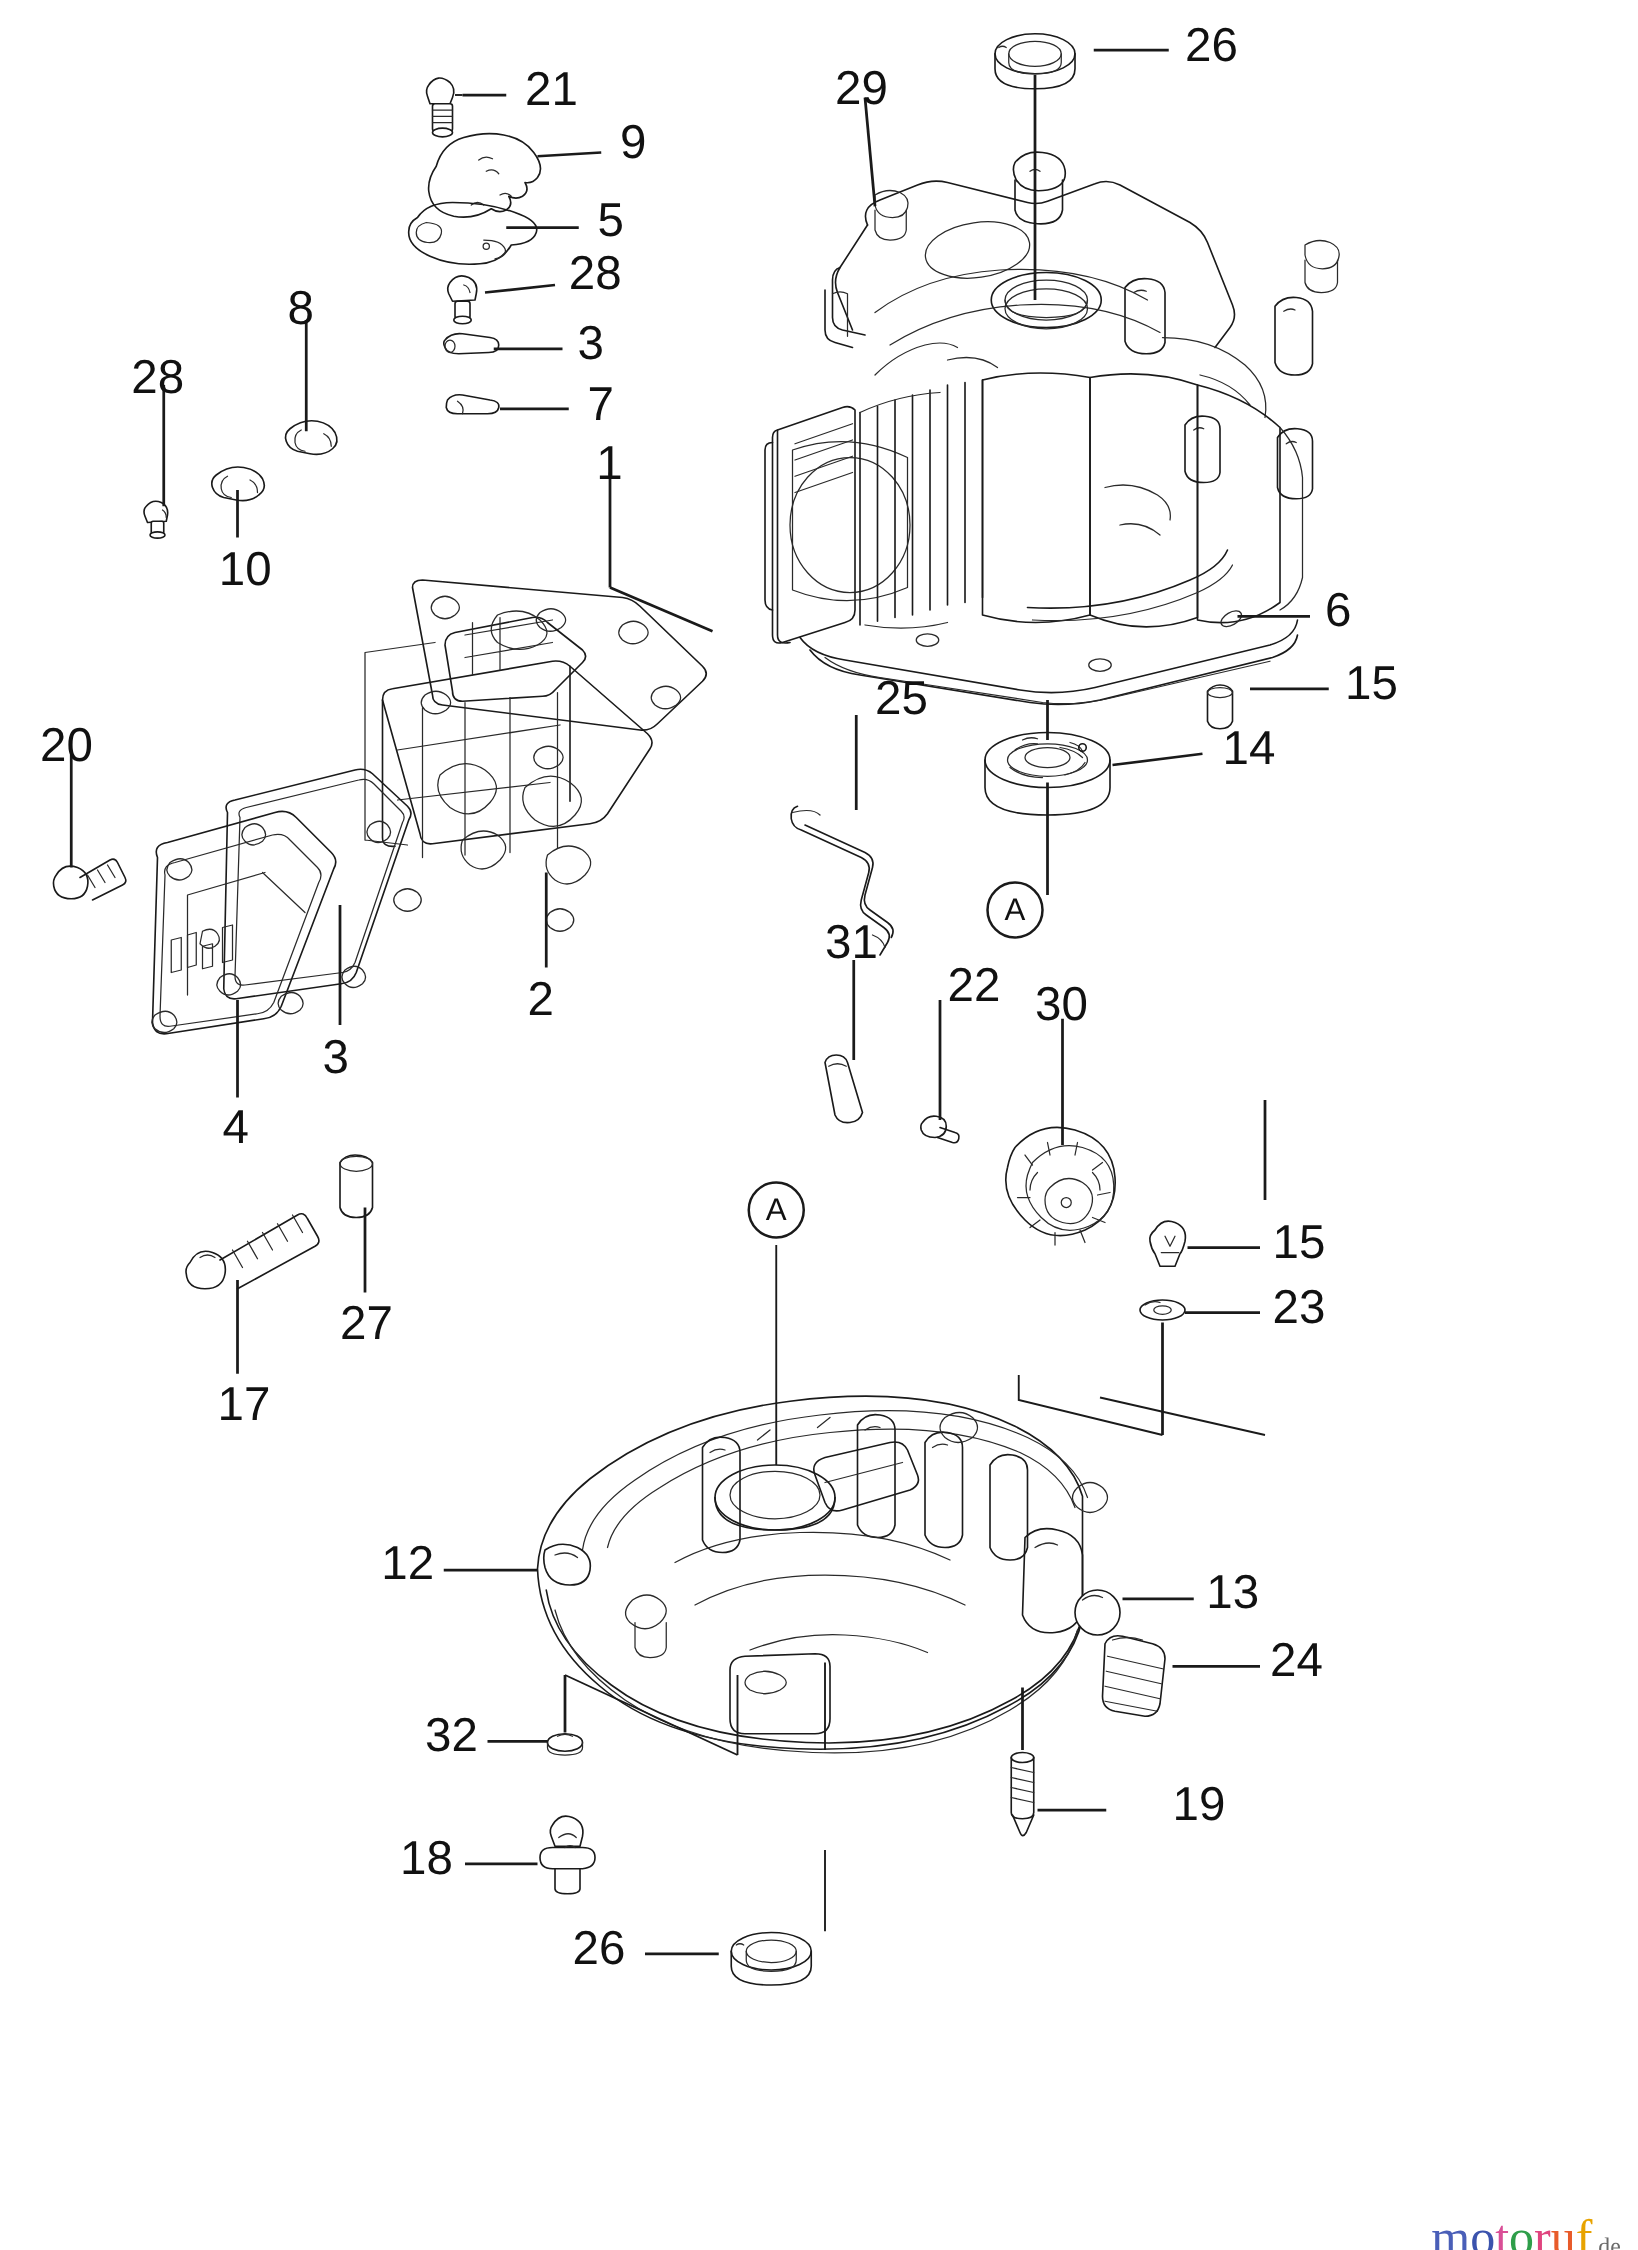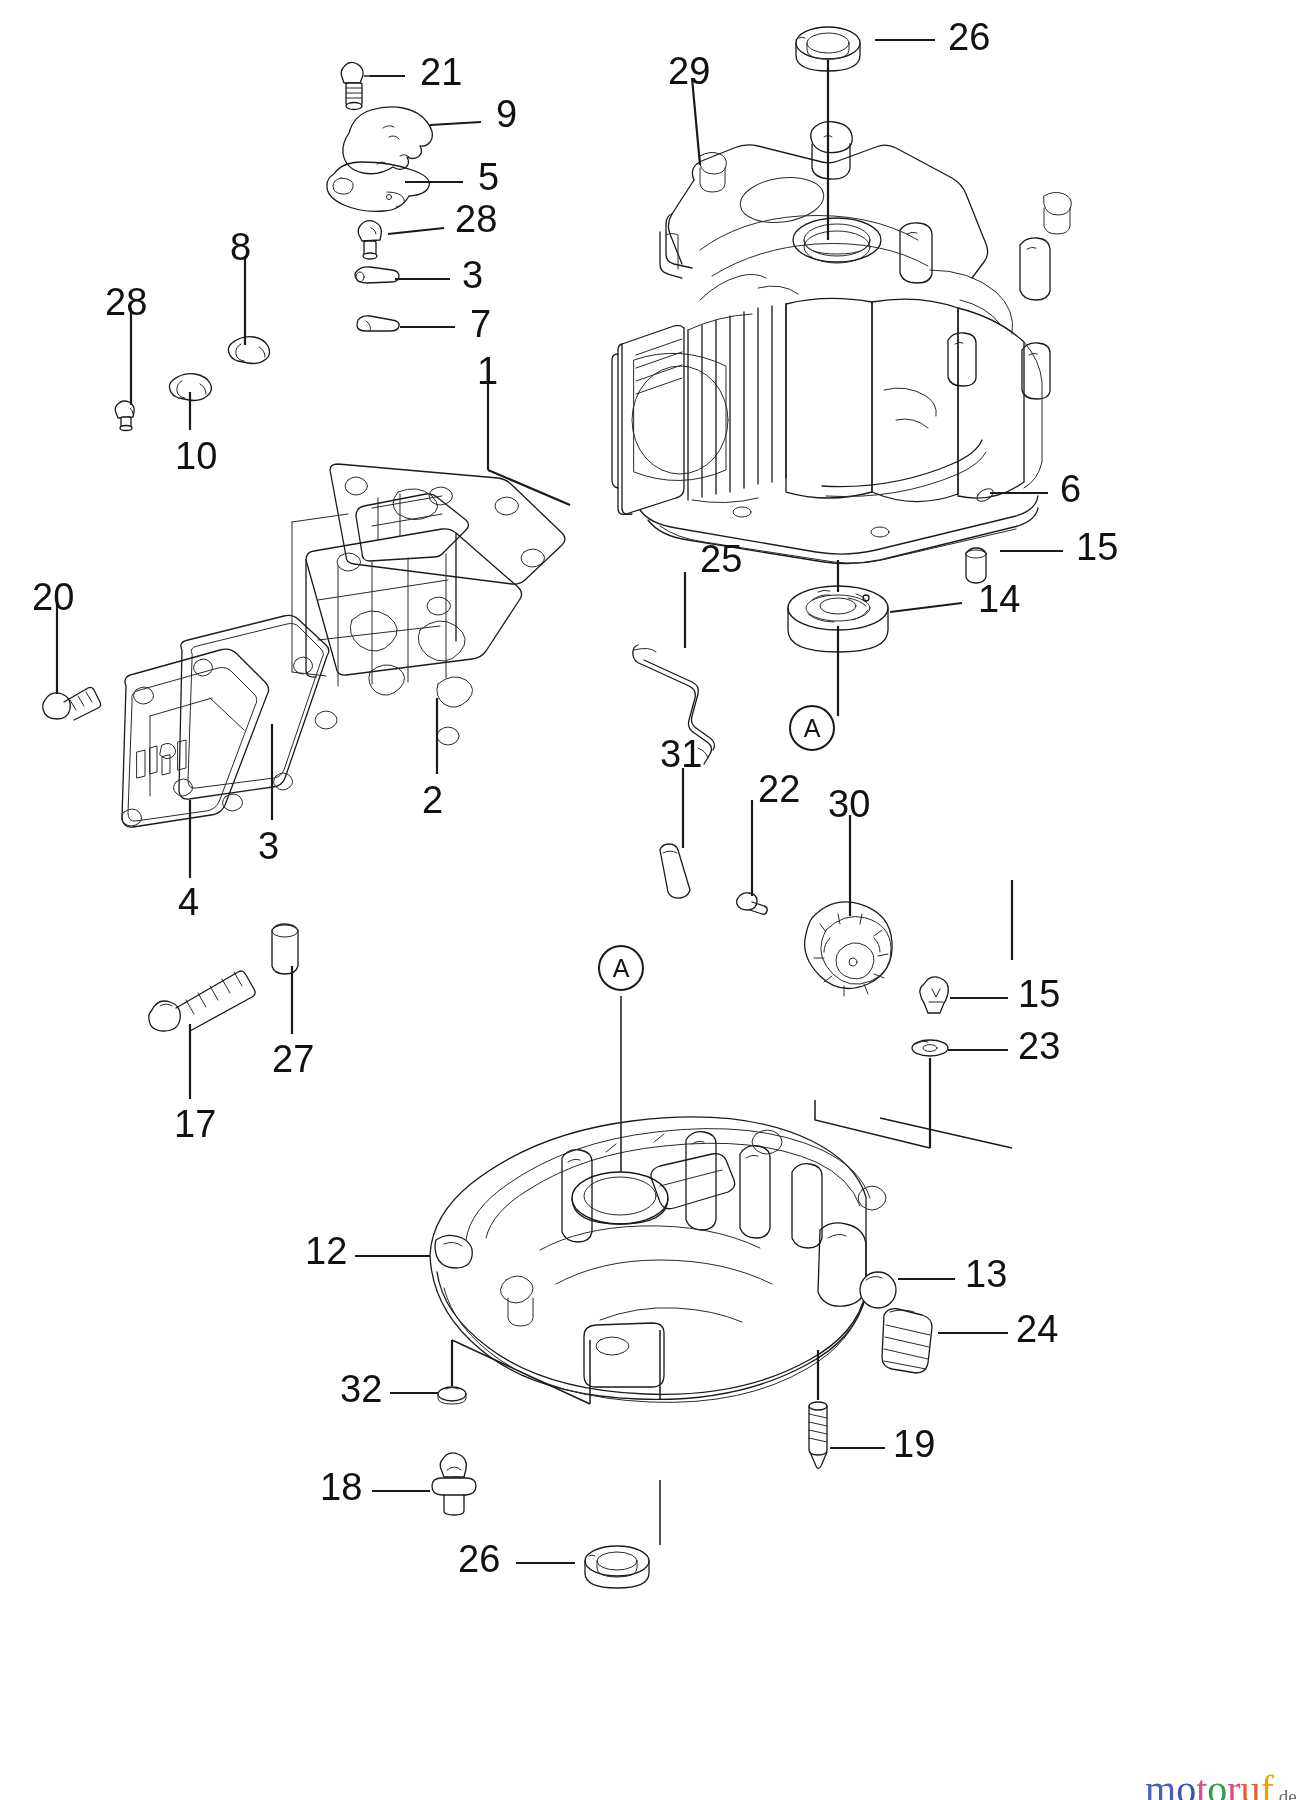--- a/index.html
+++ b/index.html
@@ -530,20 +530,20 @@
   <div class="callout-label" style="left:422px; top:781px;">2</div>
   <div class="callout-label" style="left:272px; top:1040px;">27</div>
   <div class="callout-label" style="left:174px; top:1105px;">17</div>
   <div class="callout-label" style="left:1018px; top:975px;">15</div>
   <div class="callout-label" style="left:1018px; top:1027px;">23</div>
   <div class="callout-label" style="left:305px; top:1232px;">12</div>
   <div class="callout-label" style="left:965px; top:1255px;">13</div>
   <div class="callout-label" style="left:1016px; top:1310px;">24</div>
   <div class="callout-label" style="left:340px; top:1370px;text-align:center;">32</div>
   <div class="callout-label" style="left:320px; top:1468px;">18</div>
-  <div class="callout-label" style="left:893px; top:1425px;">19</div>
+  <div class="callout-label" style="left:938px; top:1425px;">19</div>
   <div class="callout-label" style="left:458px; top:1540px;">26</div>
 
   <div class="brand-logo">
     <span class="l" style="color: rgb(74, 95, 184);">m</span><span class="l" style="color: rgb(59, 83, 173);">o</span><span class="l" style="color: rgb(217, 79, 151);">t</span><span class="l" style="color: rgb(46, 158, 74);">o</span><span class="l" style="color: rgb(224, 69, 127);">r</span><span class="l" style="color: rgb(232, 91, 42);">u</span><span class="l" style="color: rgb(232, 163, 0);">f</span><span class="suffix" style="color: rgb(106, 106, 106);">.de</span>
   </div>
 
 </div>
 
 </body></html>

